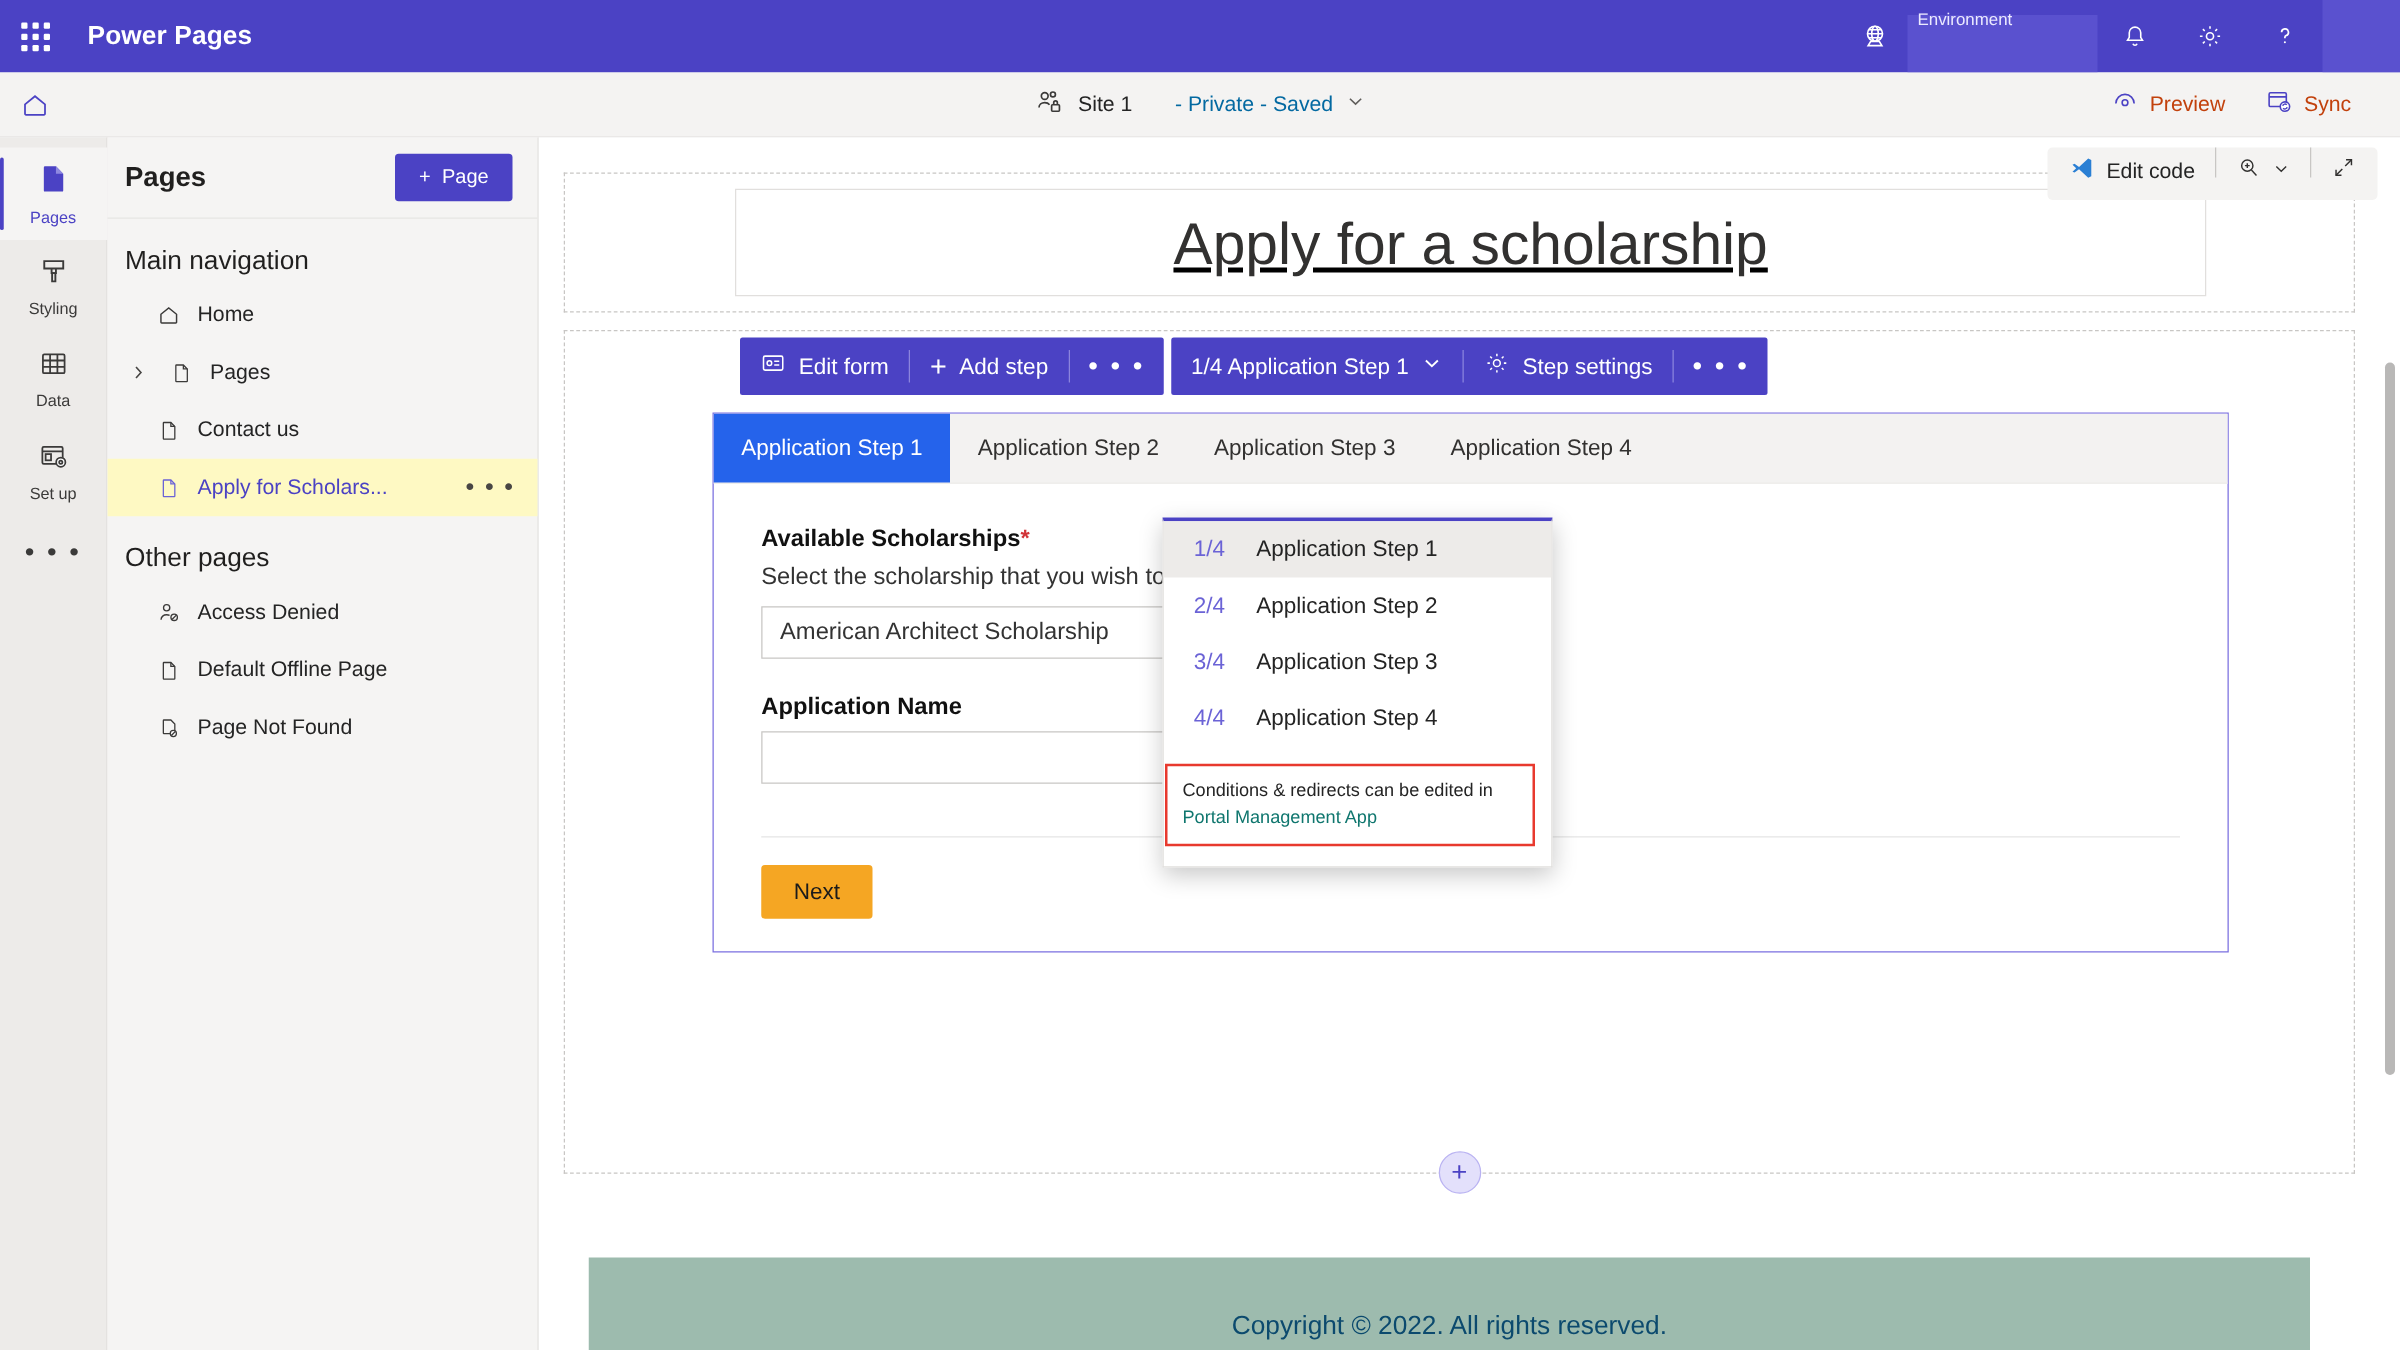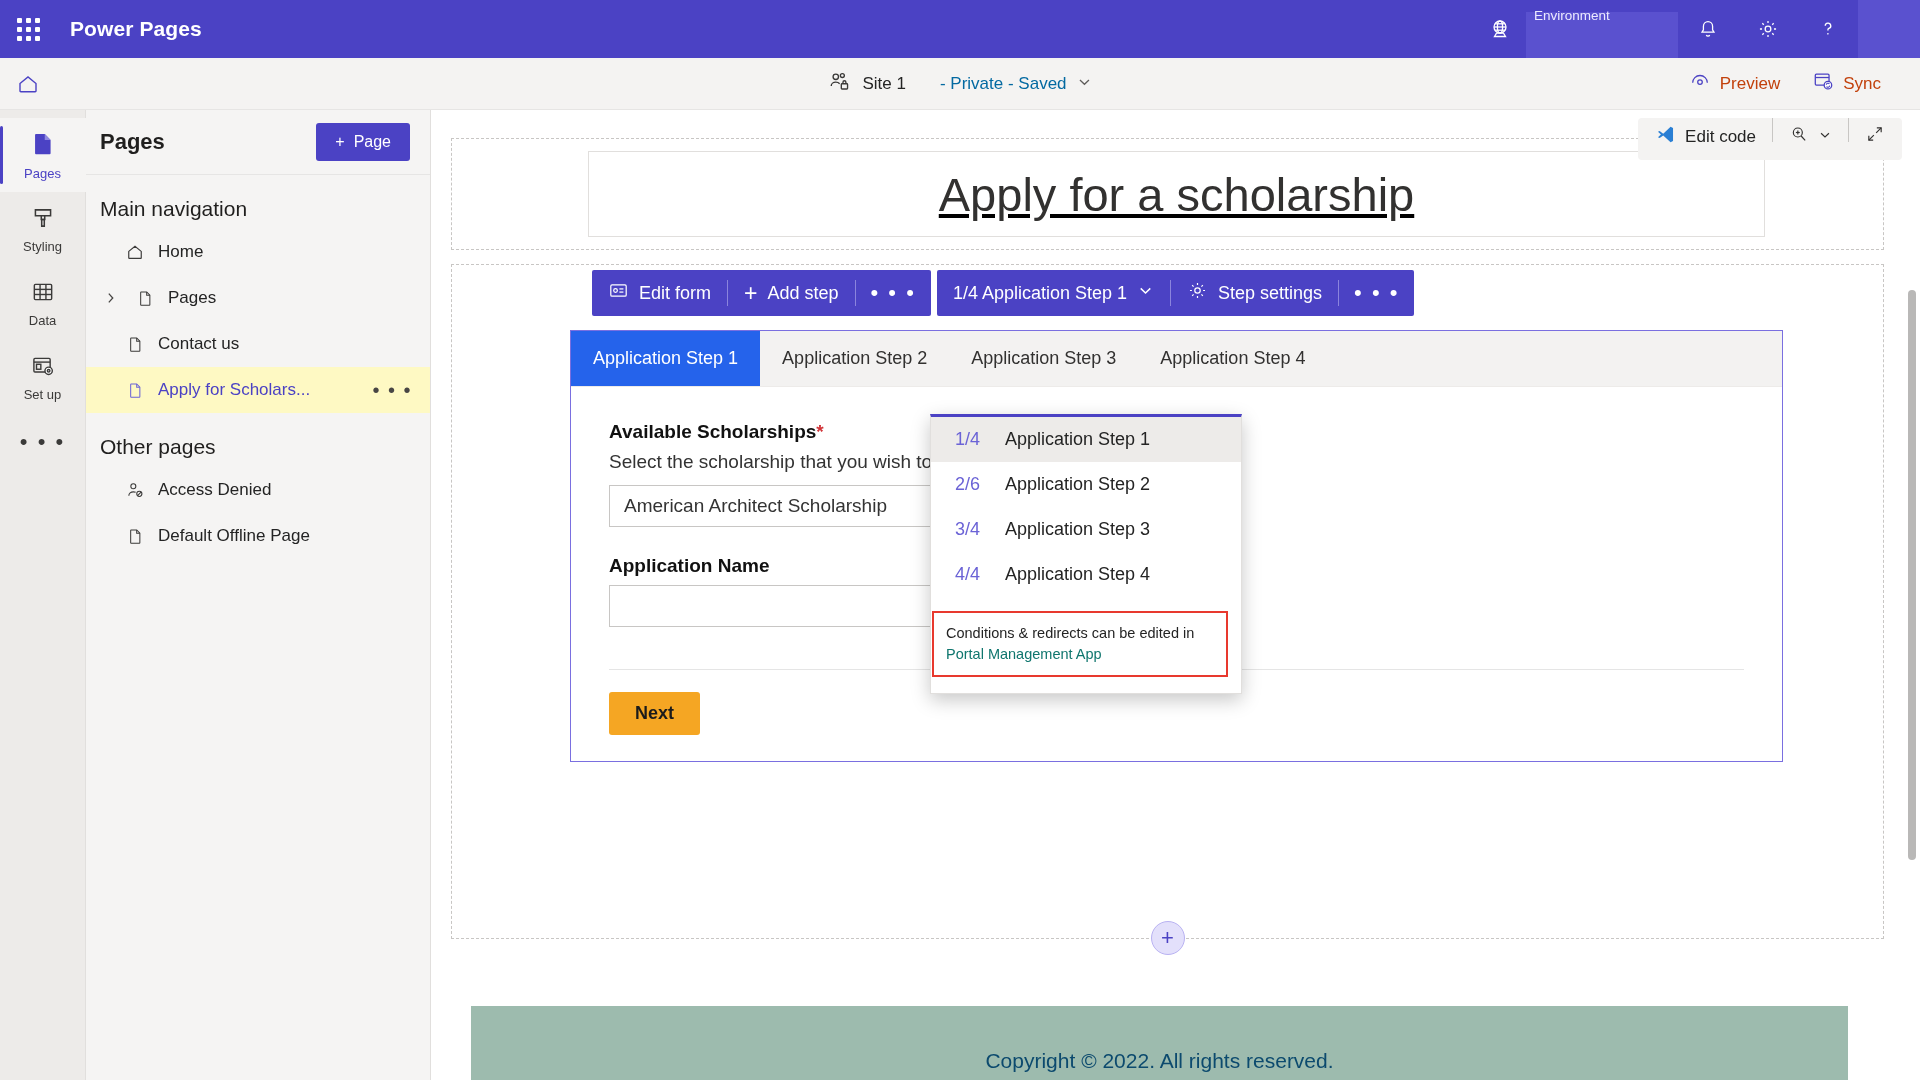--- a/index.html
+++ b/index.html
@@ -222,21 +222,21 @@
     height: 42px; border: 1px solid #c8c6c4; background: #fff;
     display: flex; align-items: center; padding: 0 14px;
     font-size: 19px; color: #333; width: 545px;
   }
   .field-gap { height: 28px; }
   .form-divider { border-top: 1px solid #e5e5e5; margin: 42px 0 0 0; }
 
   .next-row { padding: 22px 0 26px 0; }
   .next-btn {
     background: #F5A623; color: #1b1b1b; border: none; border-radius: 3px;
-    padding: 11px 26px; font-size: 18px; font-weight: bold; cursor: pointer;
+    padding: 11px 26px; font-size: 18px; font-weight: normal; cursor: pointer;
     font-family: "Liberation Sans", sans-serif;
   }
   .add-section-plus {
     position: absolute; bottom: -17px; left: 50%; transform: translateX(-50%);
     width: 34px; height: 34px; border-radius: 50%;
     background: #e3e0fb; color: #4B42C4; border: 1px solid #b9b2f2;
     display: flex; align-items: center; justify-content: center;
     font-size: 22px; cursor: pointer; z-index: 25;
   }
 
@@ -505,20 +505,30 @@
   <div class="nav-item nav-indent">
     <span class="nav-icon">
       <svg width="19" height="19" viewBox="0 0 24 24" fill="none" stroke="#3b3a39" stroke-width="1.3">
         <path d="M6.5 3.8h7l4 4V20a.6.6 0 0 1-.6.6H6.5a.6.6 0 0 1-.6-.6V4.4a.6.6 0 0 1 .6-.6z"></path>
         <path d="M13.5 3.8v4h4"></path>
       </svg>
     </span>
     <span class="nav-label">Default Offline Page</span>
   </div>
 
+  <div class="nav-item nav-indent">
+    <span class="nav-icon">
+      <svg width="19" height="19" viewBox="0 0 24 24" fill="none" stroke="#3b3a39" stroke-width="1.3">
+        <path d="M6.5 3.8h7l4 4V17a.6.6 0 0 1-.6.6H6.5a.6.6 0 0 1-.6-.6V4.4a.6.6 0 0 1 .6-.6z"></path>
+        <circle cx="16" cy="17.4" r="3.1" fill="#fff"></circle>
+        <line x1="14" y1="19.4" x2="18" y2="15.4"></line>
+      </svg>
+    </span>
+    <span class="nav-label">Page Not Found</span>
+  </div>
 </div>
 
 <div class="canvas-wrap">
 
   <div class="canvas-toolbar">
     <div class="ct-group">
       <div class="ct-btn">
         <span>
           <svg width="21" height="21" viewBox="0 0 24 24">
             <path d="M17.8 3.2 9.4 11 5.3 7.9 3.4 8.8l3.4 3.2-3.4 3.2 1.9.9 4.1-3.1 8.4 7.8 2.8-1.3V4.5z" fill="#2A7FD4"></path>
@@ -650,21 +660,21 @@
 
   <div class="vscroll"></div>
 </div>
 
 <div class="step-menu">
   <div class="step-item highlight">
     <span class="step-num">1/4</span>
     <span>Application Step 1</span>
   </div>
   <div class="step-item">
-    <span class="step-num">2/6</span>
+    <span class="step-num">2/4</span>
     <span>Application Step 2</span>
   </div>
   <div class="step-item">
     <span class="step-num">3/4</span>
     <span>Application Step 3</span>
   </div>
   <div class="step-item">
     <span class="step-num">4/4</span>
     <span>Application Step 4</span>
   </div>

